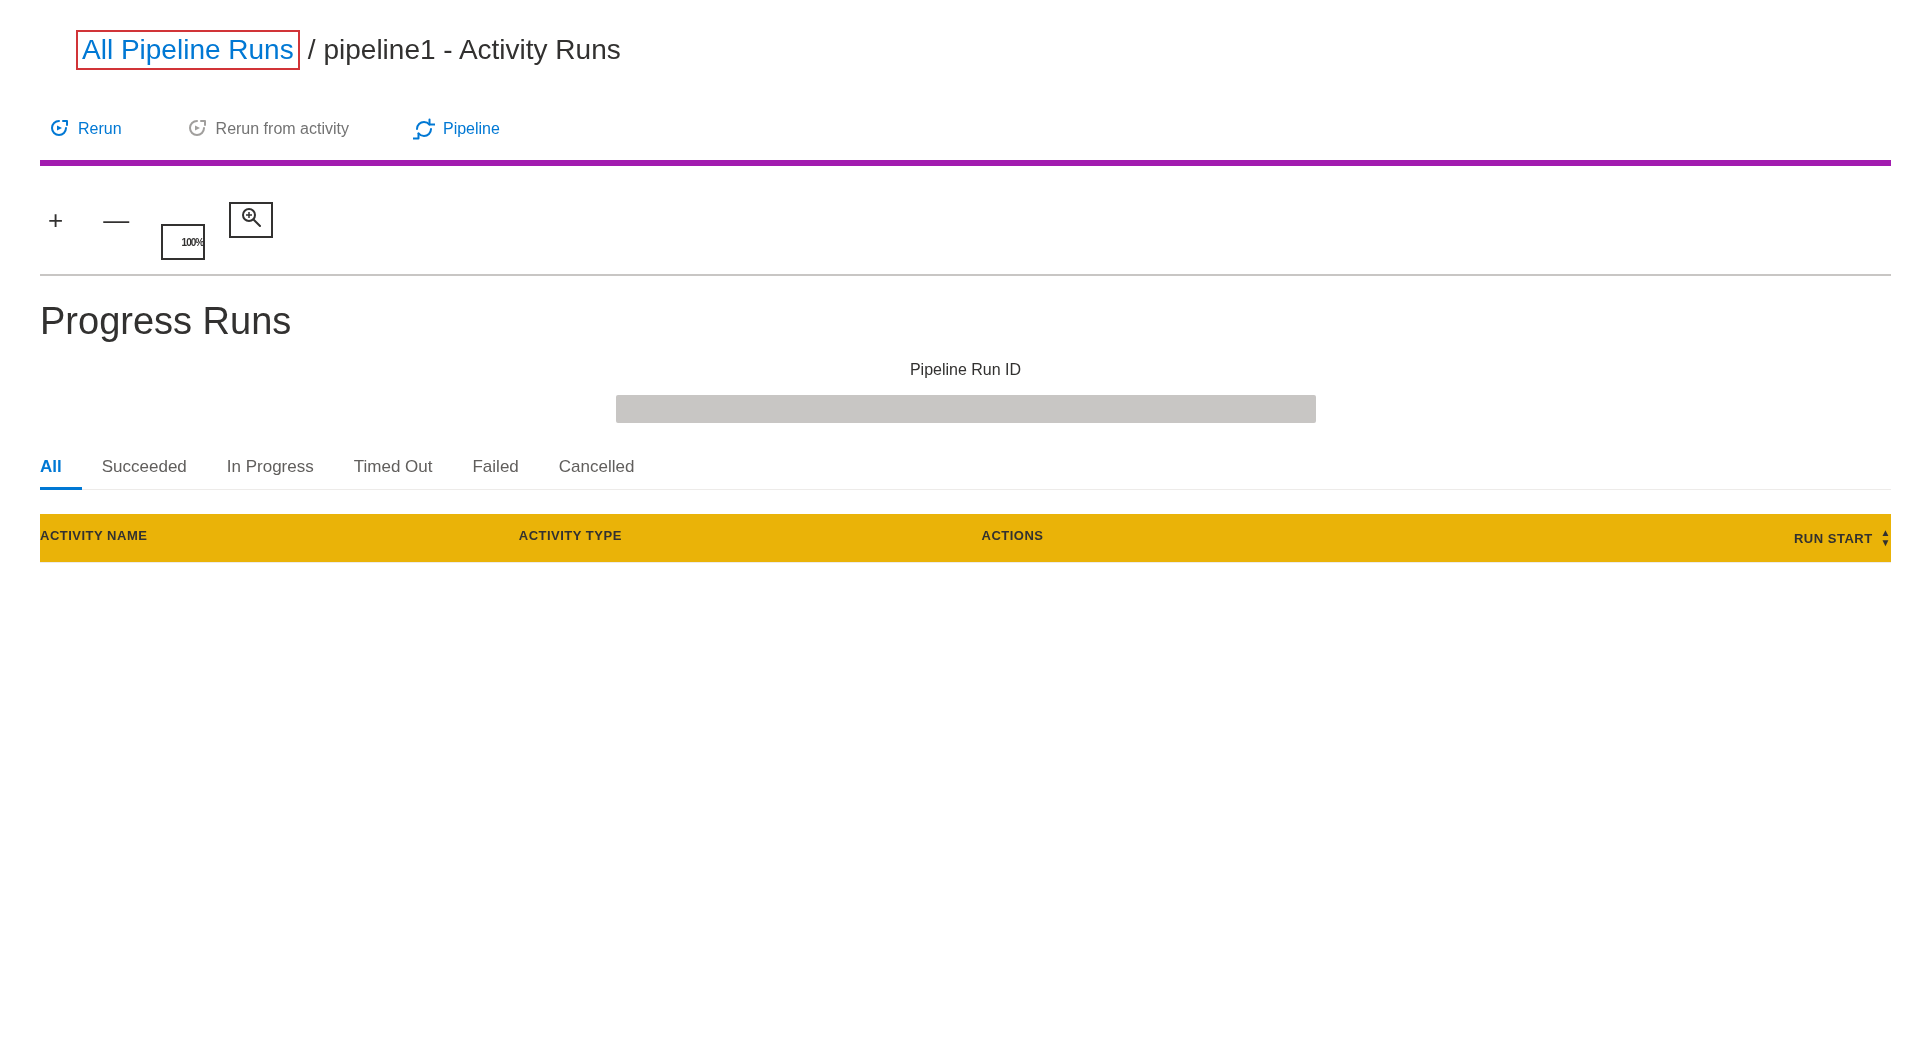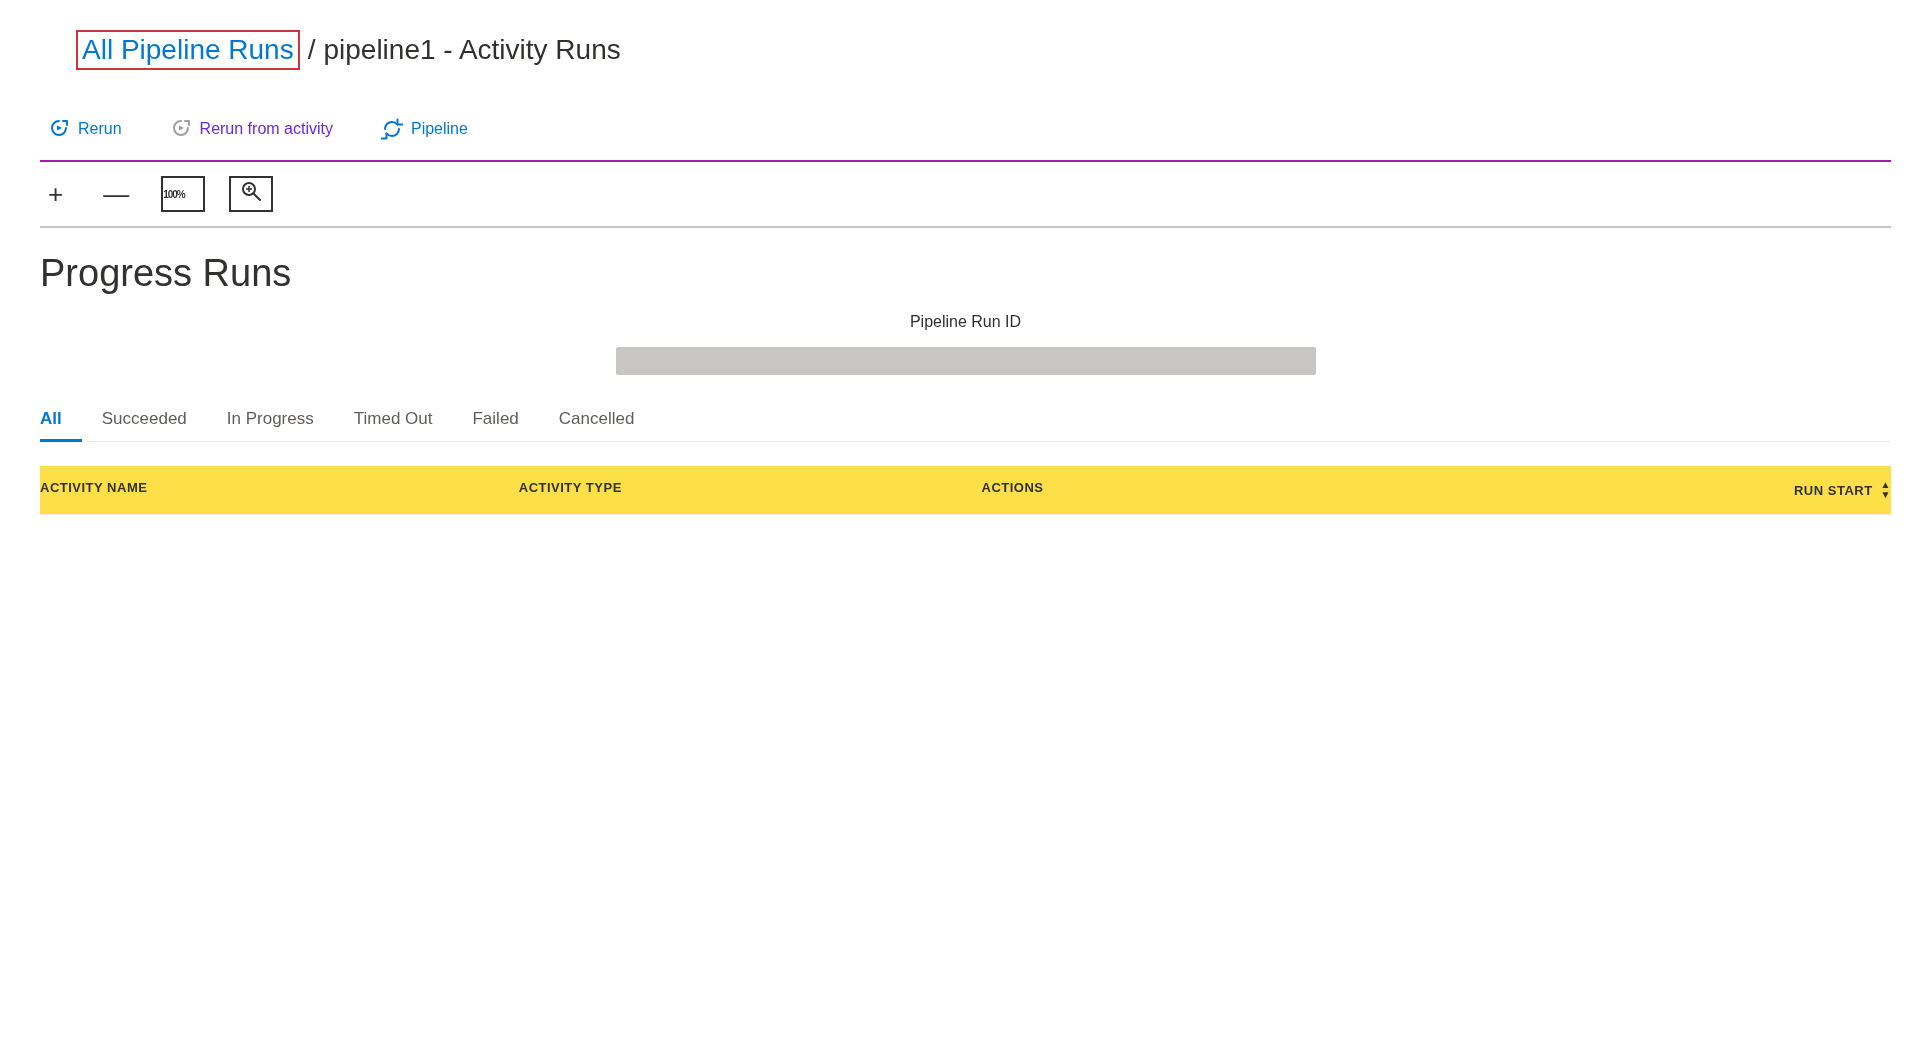--- a/index.html
+++ b/index.html
@@ -50,41 +50,41 @@
     .breadcrumb-current {
       font-size: 28px;
       color: #323130;
       font-weight: 400;
     }
 
     
     .toolbar {
       display: flex;
       align-items: center;
-      gap: 32px;
+      gap: 48px;
       padding: 14px 0;
-      border-bottom: 2px solid #a21caf;
+      border-bottom: 6px solid #a21caf;
       margin-bottom: 0;
     }
 
     .toolbar-btn {
       display: flex;
       align-items: center;
       gap: 8px;
       background: none;
       border: none;
       cursor: pointer;
       font-size: 16px;
       color: #0078d4;
       padding: 6px 8px;
       border-radius: 2px;
     }
 
     .toolbar-btn.disabled {
-      color: #6d28d9;
+      color: #737373;
       cursor: default;
       align-items: center;
     }
 
     .toolbar-icon {
       font-size: 18px;
       display: inline-flex;
       align-items: center;
     }
 
@@ -105,28 +105,29 @@
       font-size: 26px;
       color: #323130;
       padding: 4px 8px;
       font-weight: 300;
       line-height: 1;
     }
 
     .zoom-icon-box {
       display: inline-flex;
       align-items: center;
-      justify-content: flex-start;
+      justify-content: flex-end;
       width: 44px;
       height: 36px;
       border: 2px solid #323130;
       font-size: 11px;
       font-weight: 600;
       cursor: pointer;
       letter-spacing: -0.5px;
+      margin-top: 44px;
     }
 
     .zoom-search {
       display: inline-flex;
       align-items: center;
       justify-content: center;
       width: 44px;
       height: 36px;
       font-size: 22px;
       cursor: pointer;
@@ -194,21 +195,21 @@
       font-weight: 600;
     }
 
     
     .table-header {
       display: grid;
       grid-template-columns: 1fr 1fr 1fr 1fr;
       padding: 14px 0;
       border-bottom: 1px solid #edebe9;
       margin-top: 24px;
-      background: #fde047;
+      background: #eab308;
     }
 
     .col-header {
       font-size: 13px;
       font-weight: 700;
       color: #323130;
       letter-spacing: 0.5px;
       text-transform: uppercase;
       padding: 0 16px;
     }

